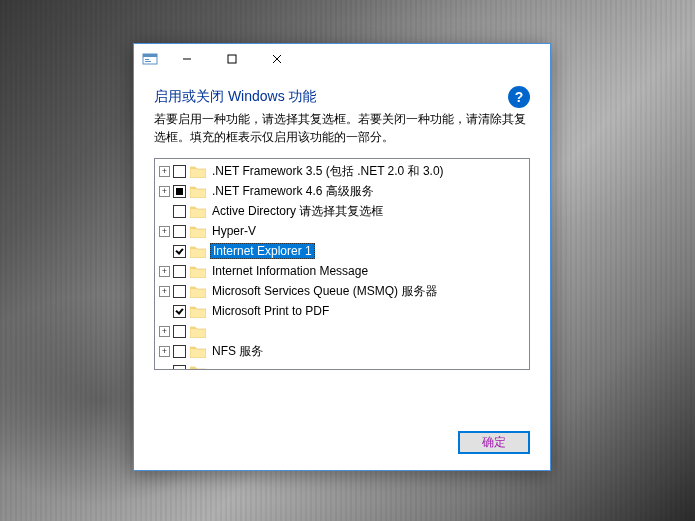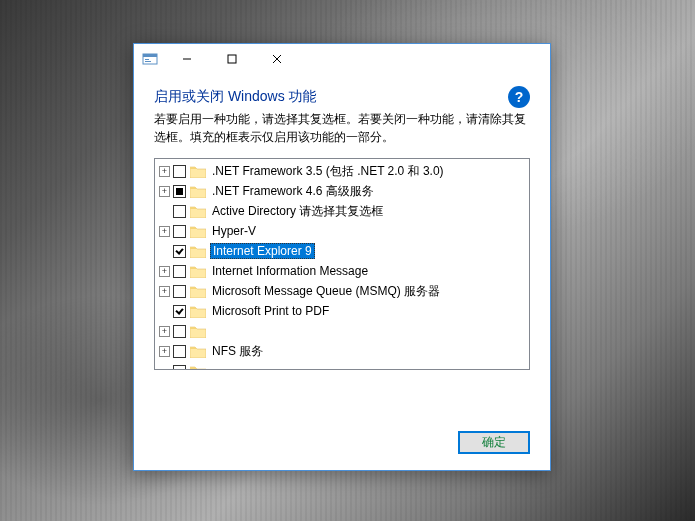--- a/index.html
+++ b/index.html
@@ -112,21 +112,21 @@
   }
   .label { padding: 0 2px; text-align: right; }
   .label.selected { background: #0078d7; color:#fff; border:1px dotted #333; }
   .buttons {
     display:flex; justify-content:flex-end; gap:8px;
     margin-top: 14px;
   }
   .btn {
     min-width: 72px; height: 23px;
     border: 1px solid #adadad; background:#e1e1e1;
-    font-size: 12px; color:#15803d;
+    font-size: 12px; color:#a21caf;
     display:flex;align-items:center;justify-content:center;margin-top:47px;
   }
   .btn.primary { border: 2px solid #0078d7; }
 </style>
 </head>
 <body>
 
 <div class="window">
   <div class="titlebar">
     <span class="icon-box">
@@ -199,39 +199,39 @@
             </svg></span>
           <span class="label">Hyper-V</span>
         </div>
         <div class="tree-item">
           <span class="expander empty">+</span>
           <span class="cb checked"></span>
           <span style="display: contents;"><svg class="folder" viewBox="0 0 16 13">
               <path d="M0 2 L0 13 L16 13 L16 4 L7 4 L5 2 Z" fill="#ffe9a6" stroke="#d9b65a" stroke-width="0.5"></path>
               <path d="M0 2 L5 2 L7 4 L0 4 Z" fill="#f5d57a"></path>
             </svg></span>
-          <span class="label selected">Internet Explorer 9</span>
+          <span class="label selected">Internet Explorer 1</span>
         </div>
         <div class="tree-item">
           <span class="expander">+</span>
           <span class="cb empty"></span>
           <span style="display: contents;"><svg class="folder" viewBox="0 0 16 13">
               <path d="M0 2 L0 13 L16 13 L16 4 L7 4 L5 2 Z" fill="#ffe9a6" stroke="#d9b65a" stroke-width="0.5"></path>
               <path d="M0 2 L5 2 L7 4 L0 4 Z" fill="#f5d57a"></path>
             </svg></span>
           <span class="label">Internet Information Message</span>
         </div>
         <div class="tree-item">
           <span class="expander">+</span>
           <span class="cb empty"></span>
           <span style="display: contents;"><svg class="folder" viewBox="0 0 16 13">
               <path d="M0 2 L0 13 L16 13 L16 4 L7 4 L5 2 Z" fill="#ffe9a6" stroke="#d9b65a" stroke-width="0.5"></path>
               <path d="M0 2 L5 2 L7 4 L0 4 Z" fill="#f5d57a"></path>
             </svg></span>
-          <span class="label">Microsoft Message Queue (MSMQ) 服务器</span>
+          <span class="label">Microsoft Services Queue (MSMQ) 服务器</span>
         </div>
         <div class="tree-item">
           <span class="expander empty">+</span>
           <span class="cb checked"></span>
           <span style="display: contents;"><svg class="folder" viewBox="0 0 16 13">
               <path d="M0 2 L0 13 L16 13 L16 4 L7 4 L5 2 Z" fill="#ffe9a6" stroke="#d9b65a" stroke-width="0.5"></path>
               <path d="M0 2 L5 2 L7 4 L0 4 Z" fill="#f5d57a"></path>
             </svg></span>
           <span class="label">Microsoft Print to PDF</span>
         </div>

